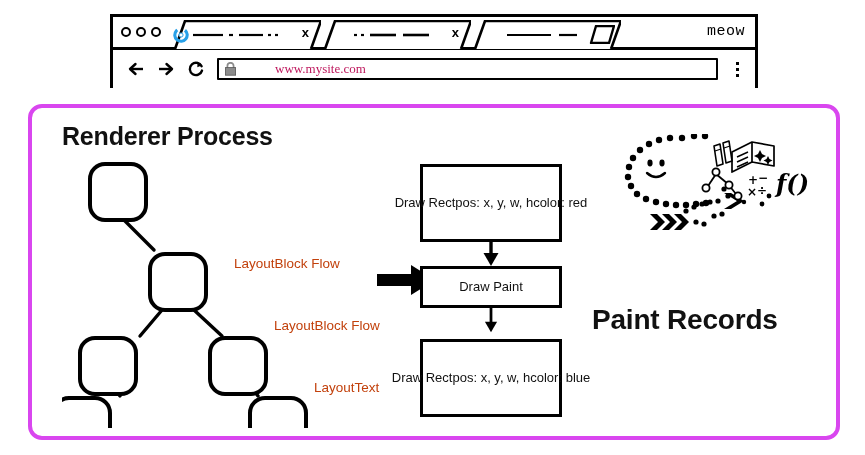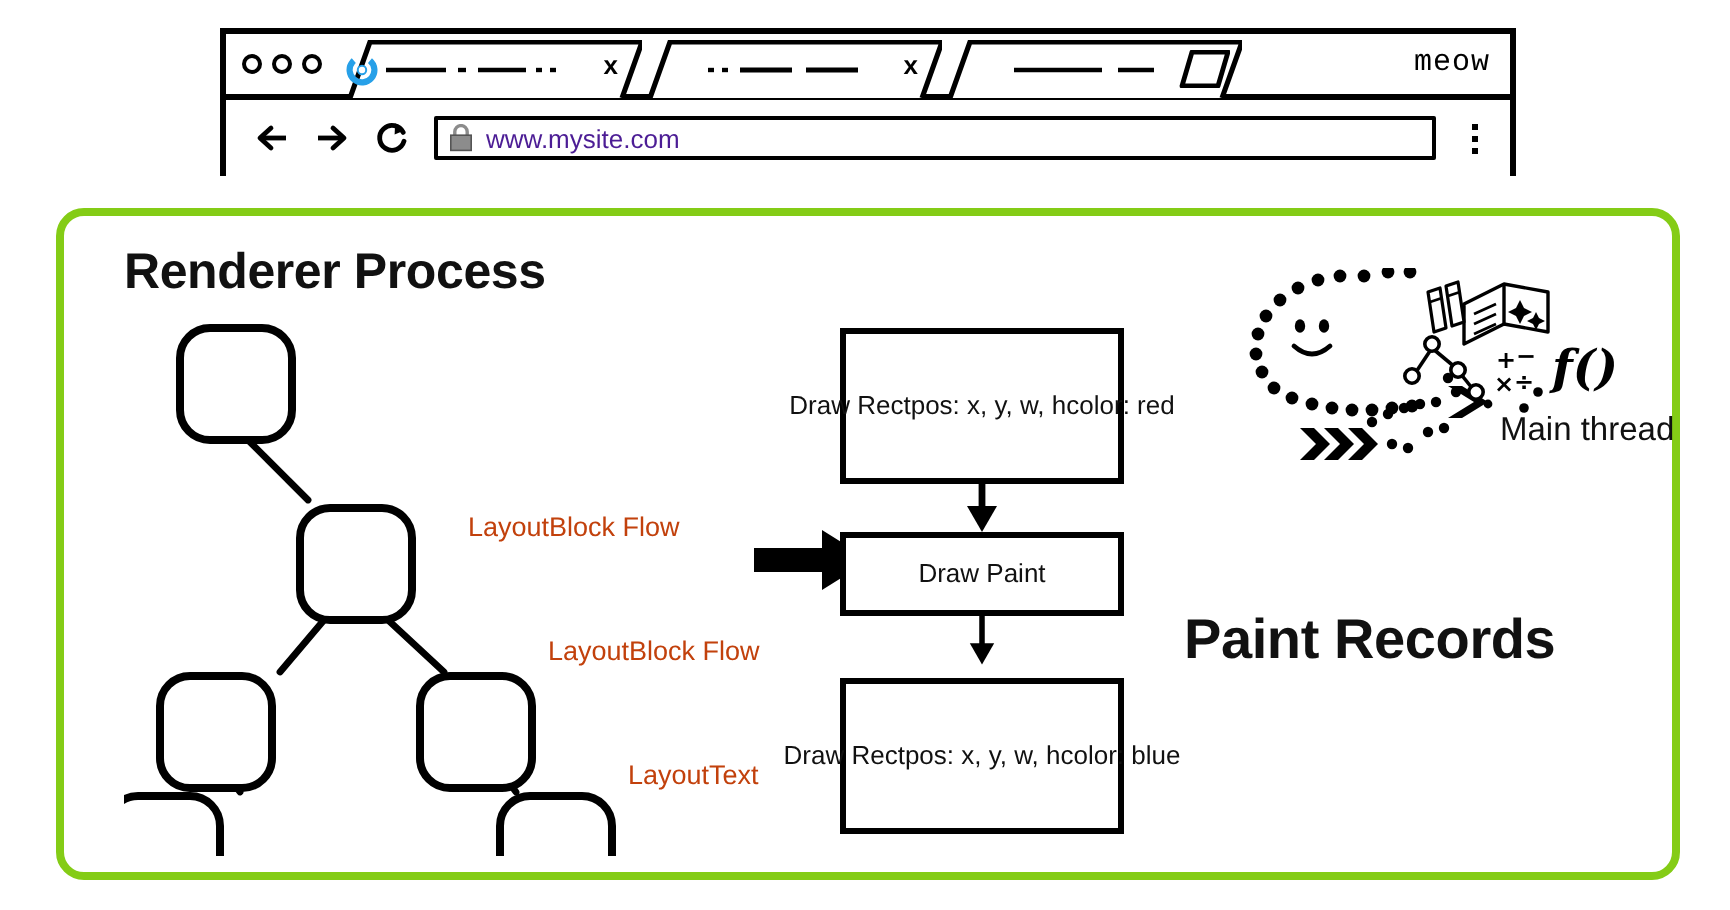--- a/index.html
+++ b/index.html
@@ -142,23 +142,24 @@
     border-radius: 1px;
   }
   .lock-icon {
     width: 13px;
     height: 14px;
     flex: 0 0 auto;
     margin-right: 6px;
   }
   .omnibox-text {
     font-size: 13px;
-    color: #4c1d95;
-    font-family: Liberation Sans, sans-serif;
+    color: #be185d;
+    font-family: Liberation Serif, serif;
     white-space: nowrap;
+    margin-left: 32px;
   }
   .kebab {
     width: 18px;
     flex: 0 0 auto;
     margin-right: 9px;
     display: flex;
     flex-direction: column;
     align-items: center;
     gap: 3px;
   }
@@ -169,21 +170,21 @@
     background: #000000;
   }
 
   
   .renderer-panel {
     position: absolute;
     left: 28px;
     top: 104px;
     width: 812px;
     height: 336px;
-    border: 4px solid #84cc16;
+    border: 4px solid #d946ef;
     border-radius: 14px;
     box-sizing: border-box;
     background: #ffffff;
   }
   .panel-title {
     position: absolute;
     left: 30px;
     top: 14px;
     font-size: 25px;
     font-weight: 700;
@@ -535,16 +536,15 @@
         <text x="152" y="58" font-family="DejaVu Serif, serif" font-size="24" font-style="italic" font-weight="700">f()</text>
       </g>
 
       <g fill="#000000">
         <circle cx="145" cy="62" r="2.4"></circle>
         <circle cx="138" cy="70" r="2.4"></circle>
         <circle cx="120" cy="68" r="2.2"></circle>
       </g>
     </svg>
 
-    <div class="main-thread-label">Main thread</div>
 
   </div>
 </div>
 
 </body></html>

